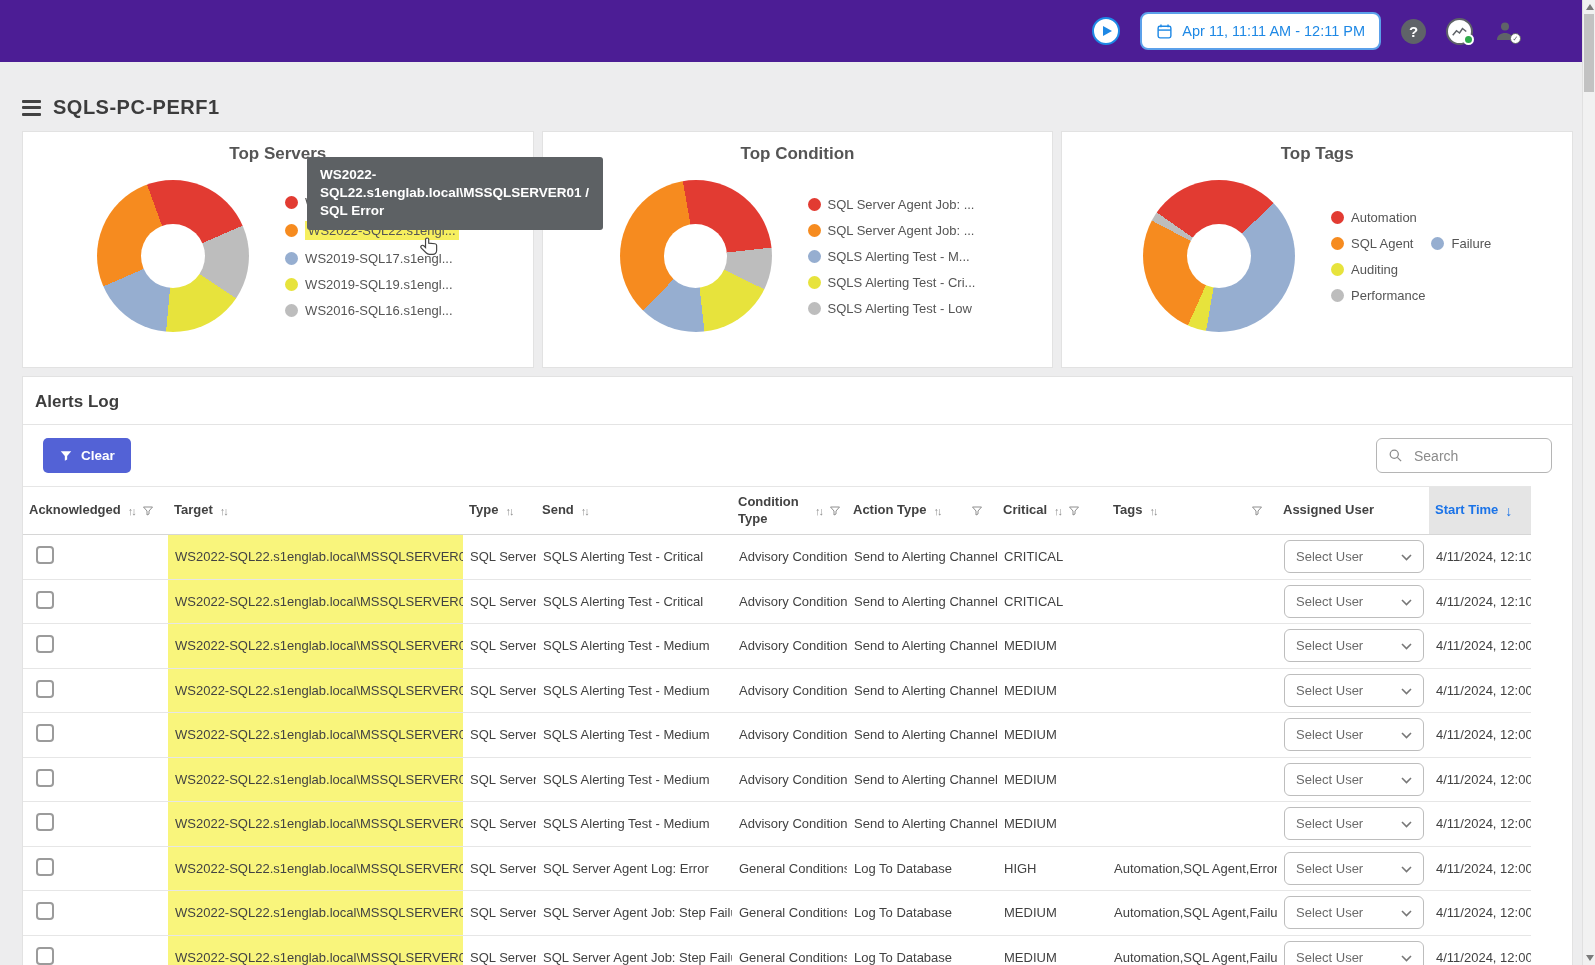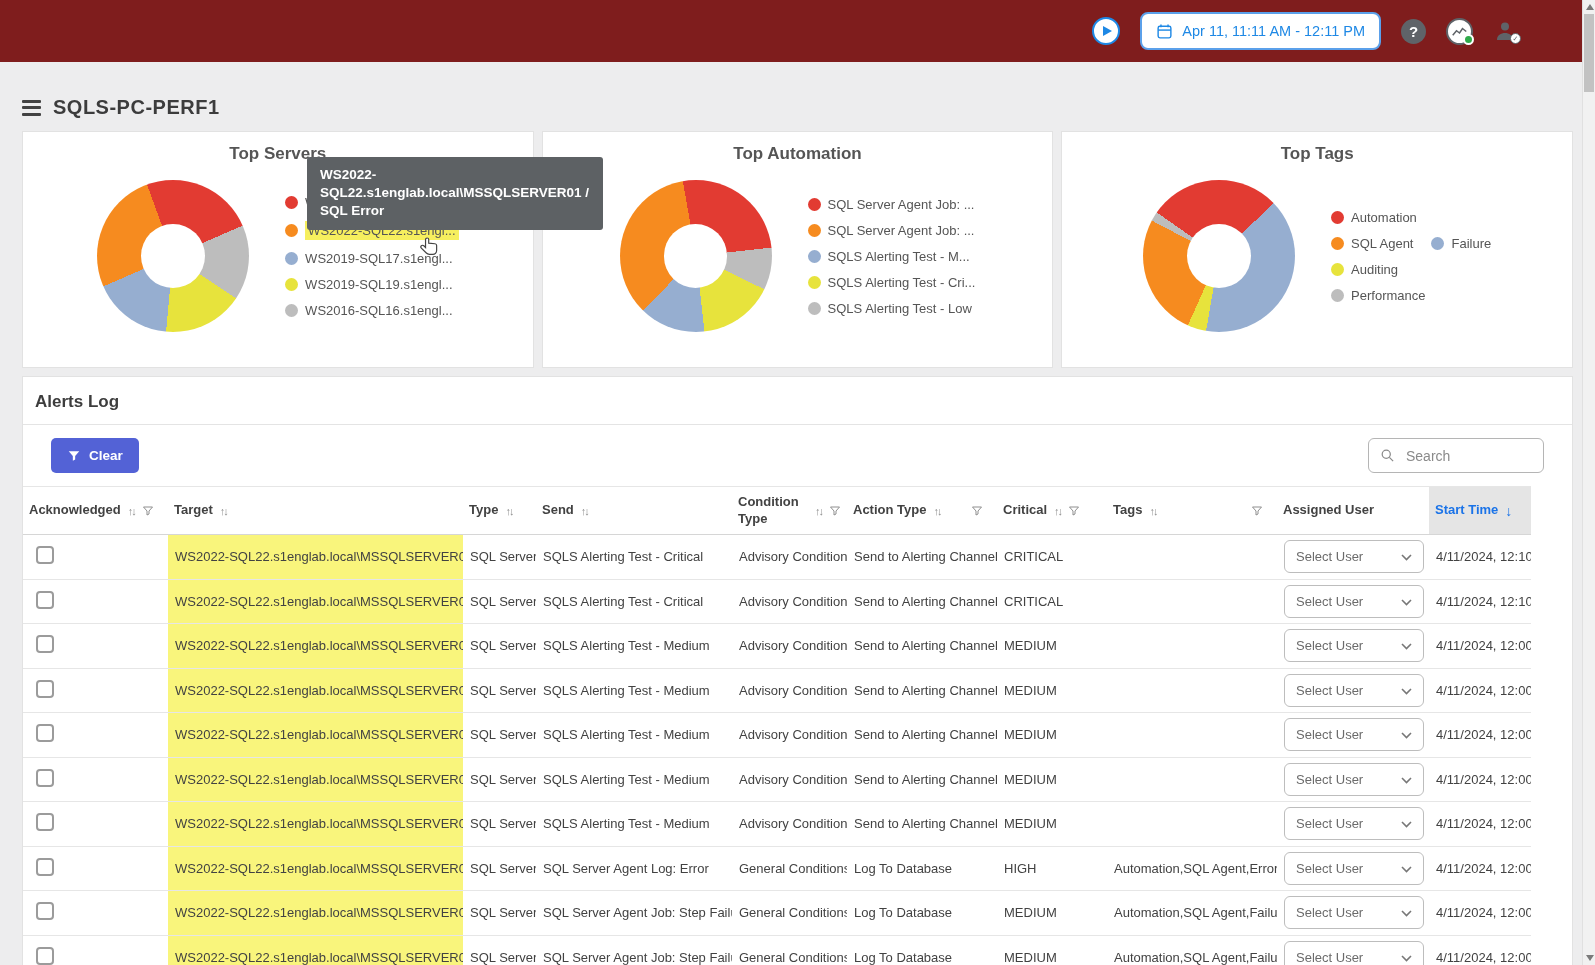--- a/index.html
+++ b/index.html
@@ -2,21 +2,21 @@
 <html><head>
 <meta charset="utf-8">
 <style>
   * { box-sizing: border-box; }
   html,body { margin:0; padding:0; }
   body {
     width:1595px; height:965px; overflow:hidden; position:relative;
     background:#ededee; font-family:"Liberation Sans", sans-serif; color:#424242;
   }
   
-  .topbar { height:62px; background:#7f1d1d; display:flex; align-items:center; justify-content:flex-end; gap:20px; padding-right:78px; }
+  .topbar { height:62px; background:#4c1d95; display:flex; align-items:center; justify-content:flex-end; gap:20px; padding-right:78px; }
   .play-btn { width:28px; height:28px; border-radius:50%; border:2px solid #1e88e5; background:#fff; position:relative; cursor:pointer; padding:0; }
   .play-tri { position:absolute; left:9px; top:7px; width:0; height:0; border-left:9px solid #1e88e5; border-top:5.5px solid transparent; border-bottom:5.5px solid transparent; }
   .date-btn { display:flex; align-items:center; gap:9px; height:38px; padding:0 14px; border:2px solid #5ba0ea; border-radius:8px; background:#fff; color:#1e88e5; font-size:14.5px; font-family:inherit; cursor:pointer; }
   .round-icon { width:25px; height:25px; border-radius:50%; background:#5f6368; color:#fff; display:flex; align-items:center; justify-content:center; font-weight:bold; font-size:15px; cursor:pointer; }
   .health-btn { width:27px; height:27px; border-radius:50%; border:2px solid #5f6368; position:relative; display:flex; align-items:center; justify-content:center; cursor:pointer; background:#fff; }
   .health-dot { position:absolute; right:-3px; bottom:-2px; width:11px; height:11px; border-radius:50%; background:#2faa4a; border:2px solid #fff; }
   .user-btn { position:relative; cursor:pointer; display:flex; }
   .user-badge { position:absolute; right:-4px; bottom:-1px; width:11px; height:11px; border-radius:50%; background:#fff; border:1.5px solid #5f6368; font-size:7px; line-height:9px; text-align:center; color:#5f6368; }
   
   .page { padding:0 22px; }
@@ -32,21 +32,21 @@
   .donut { width:152px; height:152px; border-radius:50%; position:relative; flex:0 0 auto; }
   .donut::after { content:""; position:absolute; inset:29%; background:#fff; border-radius:50%; }
   .legend { display:flex; flex-direction:column; gap:11px; max-width:230px; }
   .legend-row { display:flex; gap:18px; }
   .legend-item { display:flex; align-items:center; gap:7px; font-size:13px; color:#555; cursor:pointer; white-space:nowrap; }
   .legend-dot { width:13px; height:13px; border-radius:50%; flex:0 0 auto; }
   .legend-item.hl .legend-label { background:#f6ef5e; padding:2px 3px; }
   
   .alerts-panel { background:#fff; border:1px solid #e2e2e2; margin-top:8px; height:600px; overflow:hidden; }
   .alerts-title { font-size:17px; font-weight:bold; color:#3d3d3d; padding:15px 12px 12px; border-bottom:1px solid #e4e4e4; }
-  .alerts-toolbar { display:flex; align-items:center; justify-content:space-between; padding:13px 28px; }
+  .alerts-toolbar { display:flex; align-items:center; justify-content:space-between; padding:13px 20px; }
   .clear-btn { background:#5362d6; color:#fff; border:none; border-radius:5px; height:35px; padding:0 16px; display:flex; align-items:center; gap:8px; font-size:13.5px; font-weight:bold; font-family:inherit; cursor:pointer; }
   .search-box { display:flex; align-items:center; gap:9px; border:1px solid #b5b5b5; border-radius:6px; height:35px; width:176px; padding:0 11px; background:#fff; }
   .search-box input { border:none; outline:none; font-size:14px; width:100%; color:#444; font-family:inherit; background:transparent; }
   .search-box input::placeholder { color:#8a8a8a; }
   
   table { border-collapse:collapse; table-layout:fixed; width:1508px; }
   thead th { text-align:left; font-size:13px; font-weight:bold; color:#424242; border-top:1px solid #e6e6e6; border-bottom:1px solid #d6d6d6; padding:6px 6px; height:48px; vertical-align:middle; cursor:pointer; }
   .th-wrap { display:flex; align-items:center; gap:7px; width:100%; }
   .th-label { white-space:normal; line-height:1.25; }
   .sort-icon { font-size:11px; letter-spacing:-2px; color:#8f8f8f; flex:0 0 auto; }
@@ -145,21 +145,21 @@
             <div class="legend-row">
               <span class="legend-item">
                 <span class="legend-dot" style="background: rgb(189, 189, 189);"></span>
                 <span class="legend-label">WS2016-SQL16.s1engl...</span>
               </span>
             </div>
           </div>
         </div>
       </div>
       <div class="card">
-        <div class="card-title">Top Automation</div>
+        <div class="card-title">Top Condition</div>
         <div class="card-body">
           <div class="donut" style="background: conic-gradient(from -10deg, rgb(226, 59, 50) 0deg, rgb(226, 59, 50) 93.6deg, rgb(189, 189, 189) 93.6deg, rgb(189, 189, 189) 126deg, rgb(231, 227, 60) 126deg, rgb(231, 227, 60) 183.6deg, rgb(150, 174, 208) 183.6deg, rgb(150, 174, 208) 234deg, rgb(246, 139, 31) 234deg, rgb(246, 139, 31) 360deg);"></div>
           <div class="legend">
             <div class="legend-row">
               <span class="legend-item">
                 <span class="legend-dot" style="background: rgb(226, 59, 50);"></span>
                 <span class="legend-label">SQL Server Agent Job: ...</span>
               </span>
             </div>
             <div class="legend-row">

